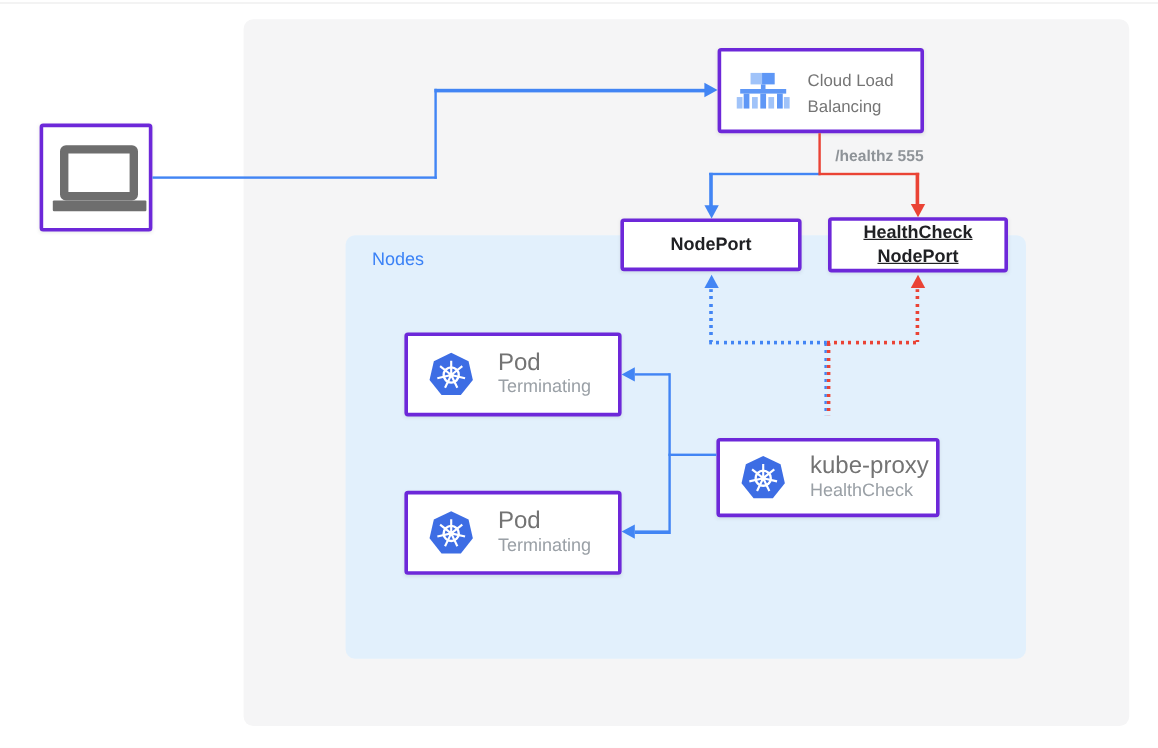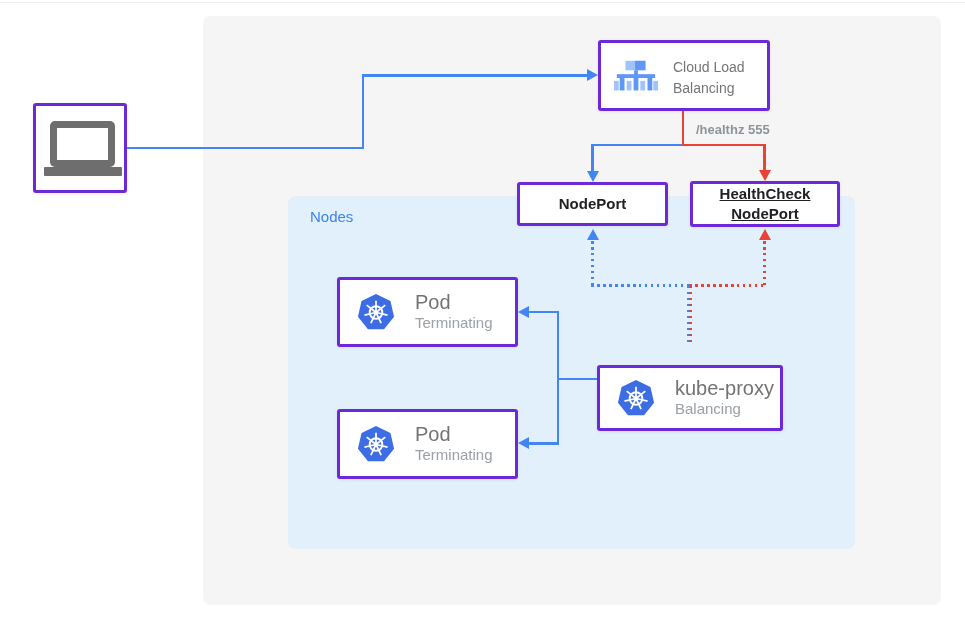--- a/index.html
+++ b/index.html
@@ -144,21 +144,21 @@
     <div class="subtitle">Terminating</div>
   </div>
 </div>
 
 <div class="abs card entity" style="left:597px;top:346px;width:186px;height:66px;margin-top:19px;">
   <svg width="40" height="41" viewBox="0 0 100 104">
       <use href="#k8s-logo"></use>
     </svg>
   <div>
     <div class="title">kube-proxy</div>
-    <div class="subtitle">Balancing</div>
+    <div class="subtitle">HealthCheck</div>
   </div>
 </div>
 
 <div class="line blue" style="left:557px;top:377.5px;width:40px;height:2.5px;"></div>
 <div class="line blue" style="left:556.5px;top:310.5px;width:2.5px;height:134px;"></div>
 <div class="line blue" style="left:529px;top:310.5px;width:29px;height:2.5px;"></div>
 <div class="arr arr-left-blue" style="left:518px;top:306px;"></div>
 <div class="line blue" style="left:529px;top:442px;width:29px;height:2.5px;"></div>
 <div class="arr arr-left-blue" style="left:518px;top:437px;"></div>
 

